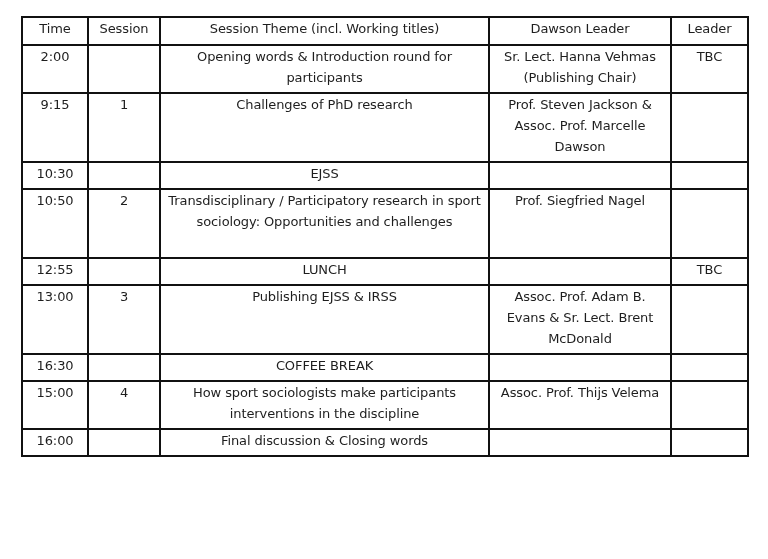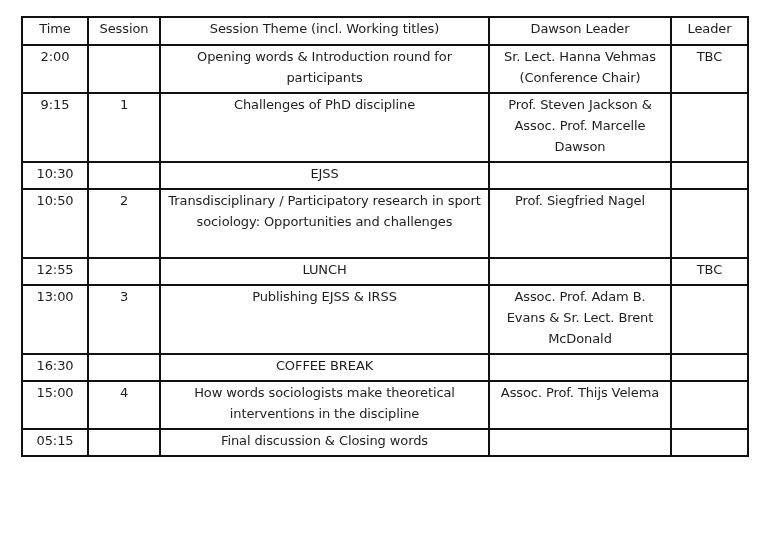--- a/index.html
+++ b/index.html
@@ -50,27 +50,27 @@
       <th>Session Theme (incl. Working titles)</th>
       <th>Dawson Leader</th>
       <th>Leader</th>
     </tr>
   </thead>
   <tbody>
     <tr class="r-h43">
       <td>2:00</td>
       <td></td>
       <td>Opening words &amp; Introduction round for participants</td>
-      <td>Sr. Lect. Hanna Vehmas (Conference Chair)</td>
+      <td>Sr. Lect. Hanna Vehmas (Publishing Chair)</td>
       <td>TBC</td>
     </tr>
     <tr class="r-h64">
       <td>9:15</td>
       <td>1</td>
-      <td>Challenges of PhD discipline</td>
+      <td>Challenges of PhD research</td>
       <td>Prof. Steven Jackson &amp; Assoc. Prof. Marcelle Dawson</td>
       <td></td>
     </tr>
     <tr class="r-h22">
       <td>10:30</td>
       <td></td>
       <td>EJSS</td>
       <td></td>
       <td></td>
     </tr>
@@ -98,25 +98,25 @@
     <tr class="r-h22">
       <td>16:30</td>
       <td></td>
       <td>COFFEE BREAK</td>
       <td></td>
       <td></td>
     </tr>
     <tr class="r-h43">
       <td>15:00</td>
       <td>4</td>
-      <td>How words sociologists make theoretical interventions in the discipline</td>
+      <td>How sport sociologists make participants interventions in the discipline</td>
       <td>Assoc. Prof. Thijs Velema</td>
       <td></td>
     </tr>
     <tr class="r-h22">
-      <td>05:15</td>
+      <td>16:00</td>
       <td></td>
       <td>Final discussion &amp; Closing words</td>
       <td></td>
       <td></td>
     </tr>
   </tbody>
 </table>
 
 </body></html>

